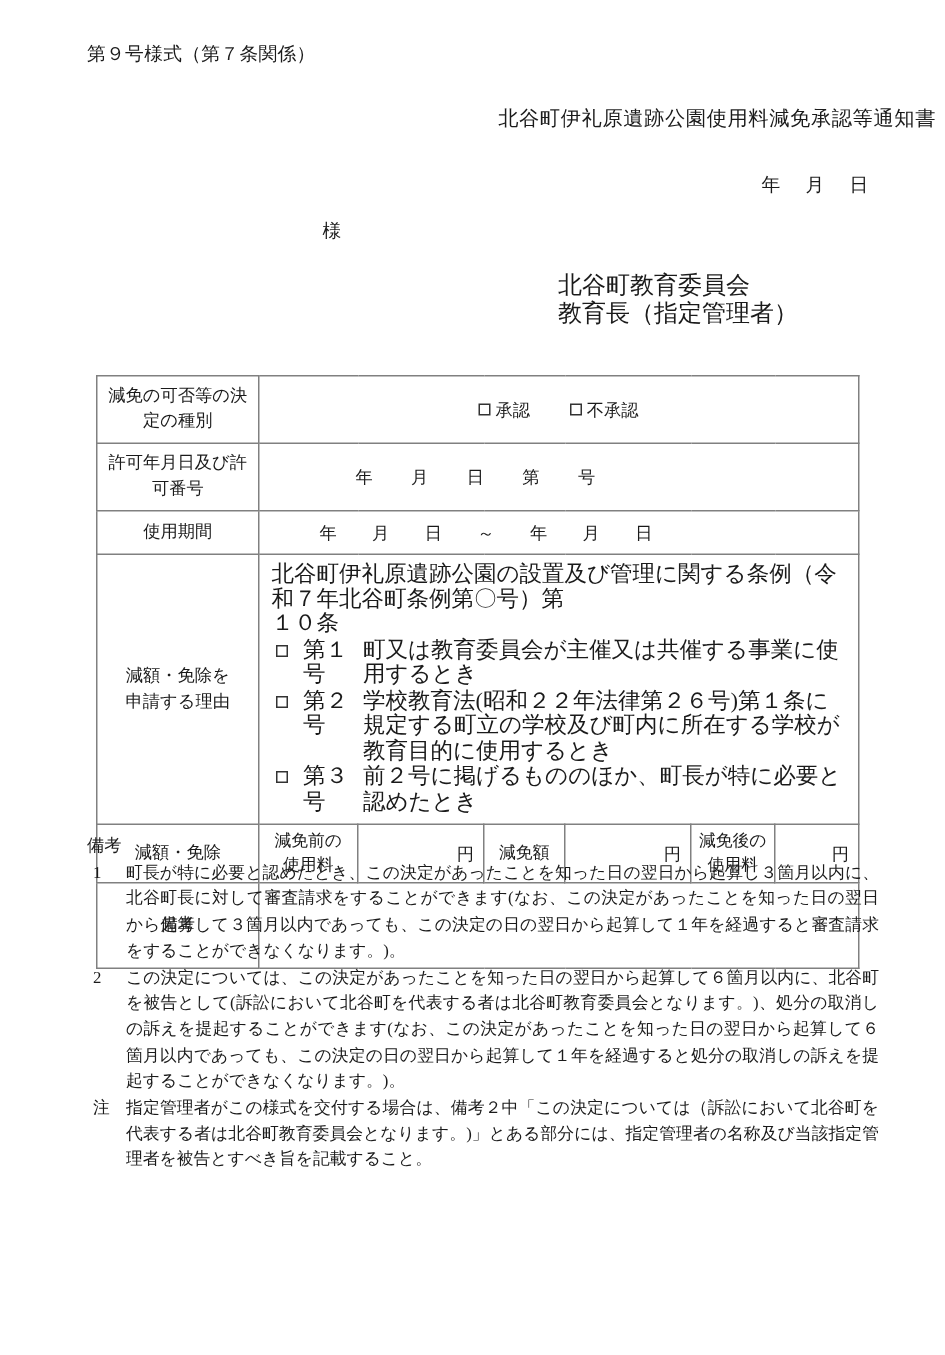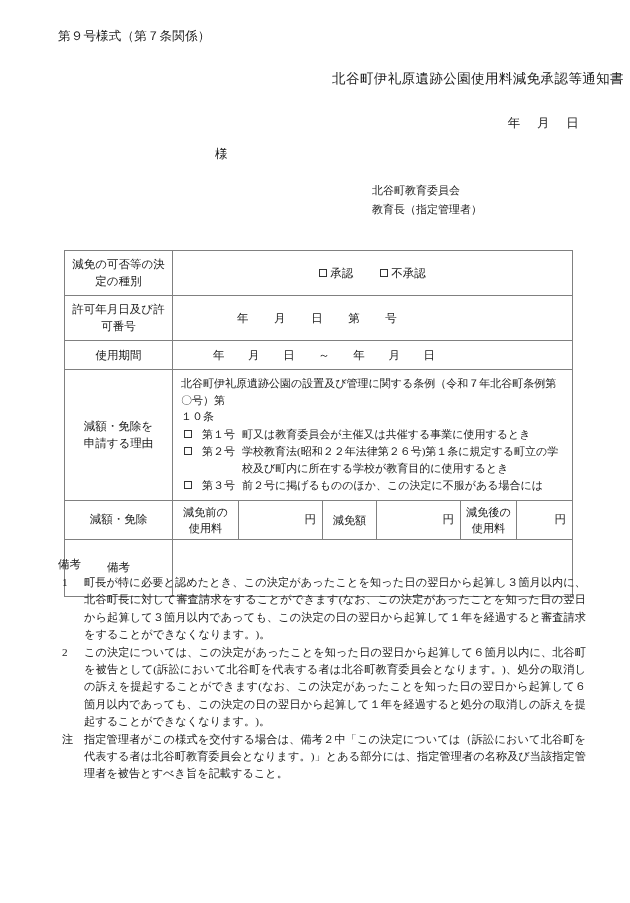--- a/index.html
+++ b/index.html
@@ -49,21 +49,21 @@
   .addressee {
     position: absolute;
     left: 215px;
     top: 146px;
     font-size: 12.5px;
   }
   .issuer {
     position: absolute;
     left: 372px;
     top: 181px;
-    font-size: 11px;
+    font-size: 16px;
     line-height: 19px;
   }
   .lead-text {
     position: absolute;
     left: 60px;
     top: 228px;
     font-size: 12.5px;
     letter-spacing: 0.2px;
   }
 
@@ -110,21 +110,21 @@
   .datenum i.last { width: auto; }
 
   .period { font-size: 11.5px; letter-spacing: 0.2px; padding-left: 40px; }
   .period i { font-style: normal; display: inline-block; width: 32px; }
   .period i.last { width: auto; }
 
   .reason-cell {
     padding: 5px 6px 6px 8px !important;
     vertical-align: top;
     line-height: 16.5px;
-    font-size: 11px;
+    font-size: 15px;
   }
   .reason-head { display: block; }
   .reason-head2 { display: block; }
   .reason-item {
     display: flex;
     align-items: flex-start;
     margin-top: 1px;
   }
   .reason-item .cb {
     flex: 0 0 auto;
@@ -269,21 +269,21 @@
             <span class="txt">町又は教育委員会が主催又は共催する事業に使用するとき</span>
           </div>
           <div class="reason-item">
             <span class="cb"></span>
             <span class="no">第２号</span>
             <span class="txt">学校教育法(昭和２２年法律第２６号)第１条に規定する町立の学校及び町内に所在する学校が教育目的に使用するとき</span>
           </div>
           <div class="reason-item">
             <span class="cb"></span>
             <span class="no">第３号</span>
-            <span class="txt">前２号に掲げるもののほか、この決定に不服がある場合には</span>
+            <span class="txt">前２号に掲げるもののほか、町長が特に必要と認めたとき</span>
           </div>
         </td>
       </tr>
 
       <tr>
         <td class="lbl">減額・免除</td>
         <td class="money-label">
           <span>減免前の</span><br>
           <span>使用料</span>
         </td>

